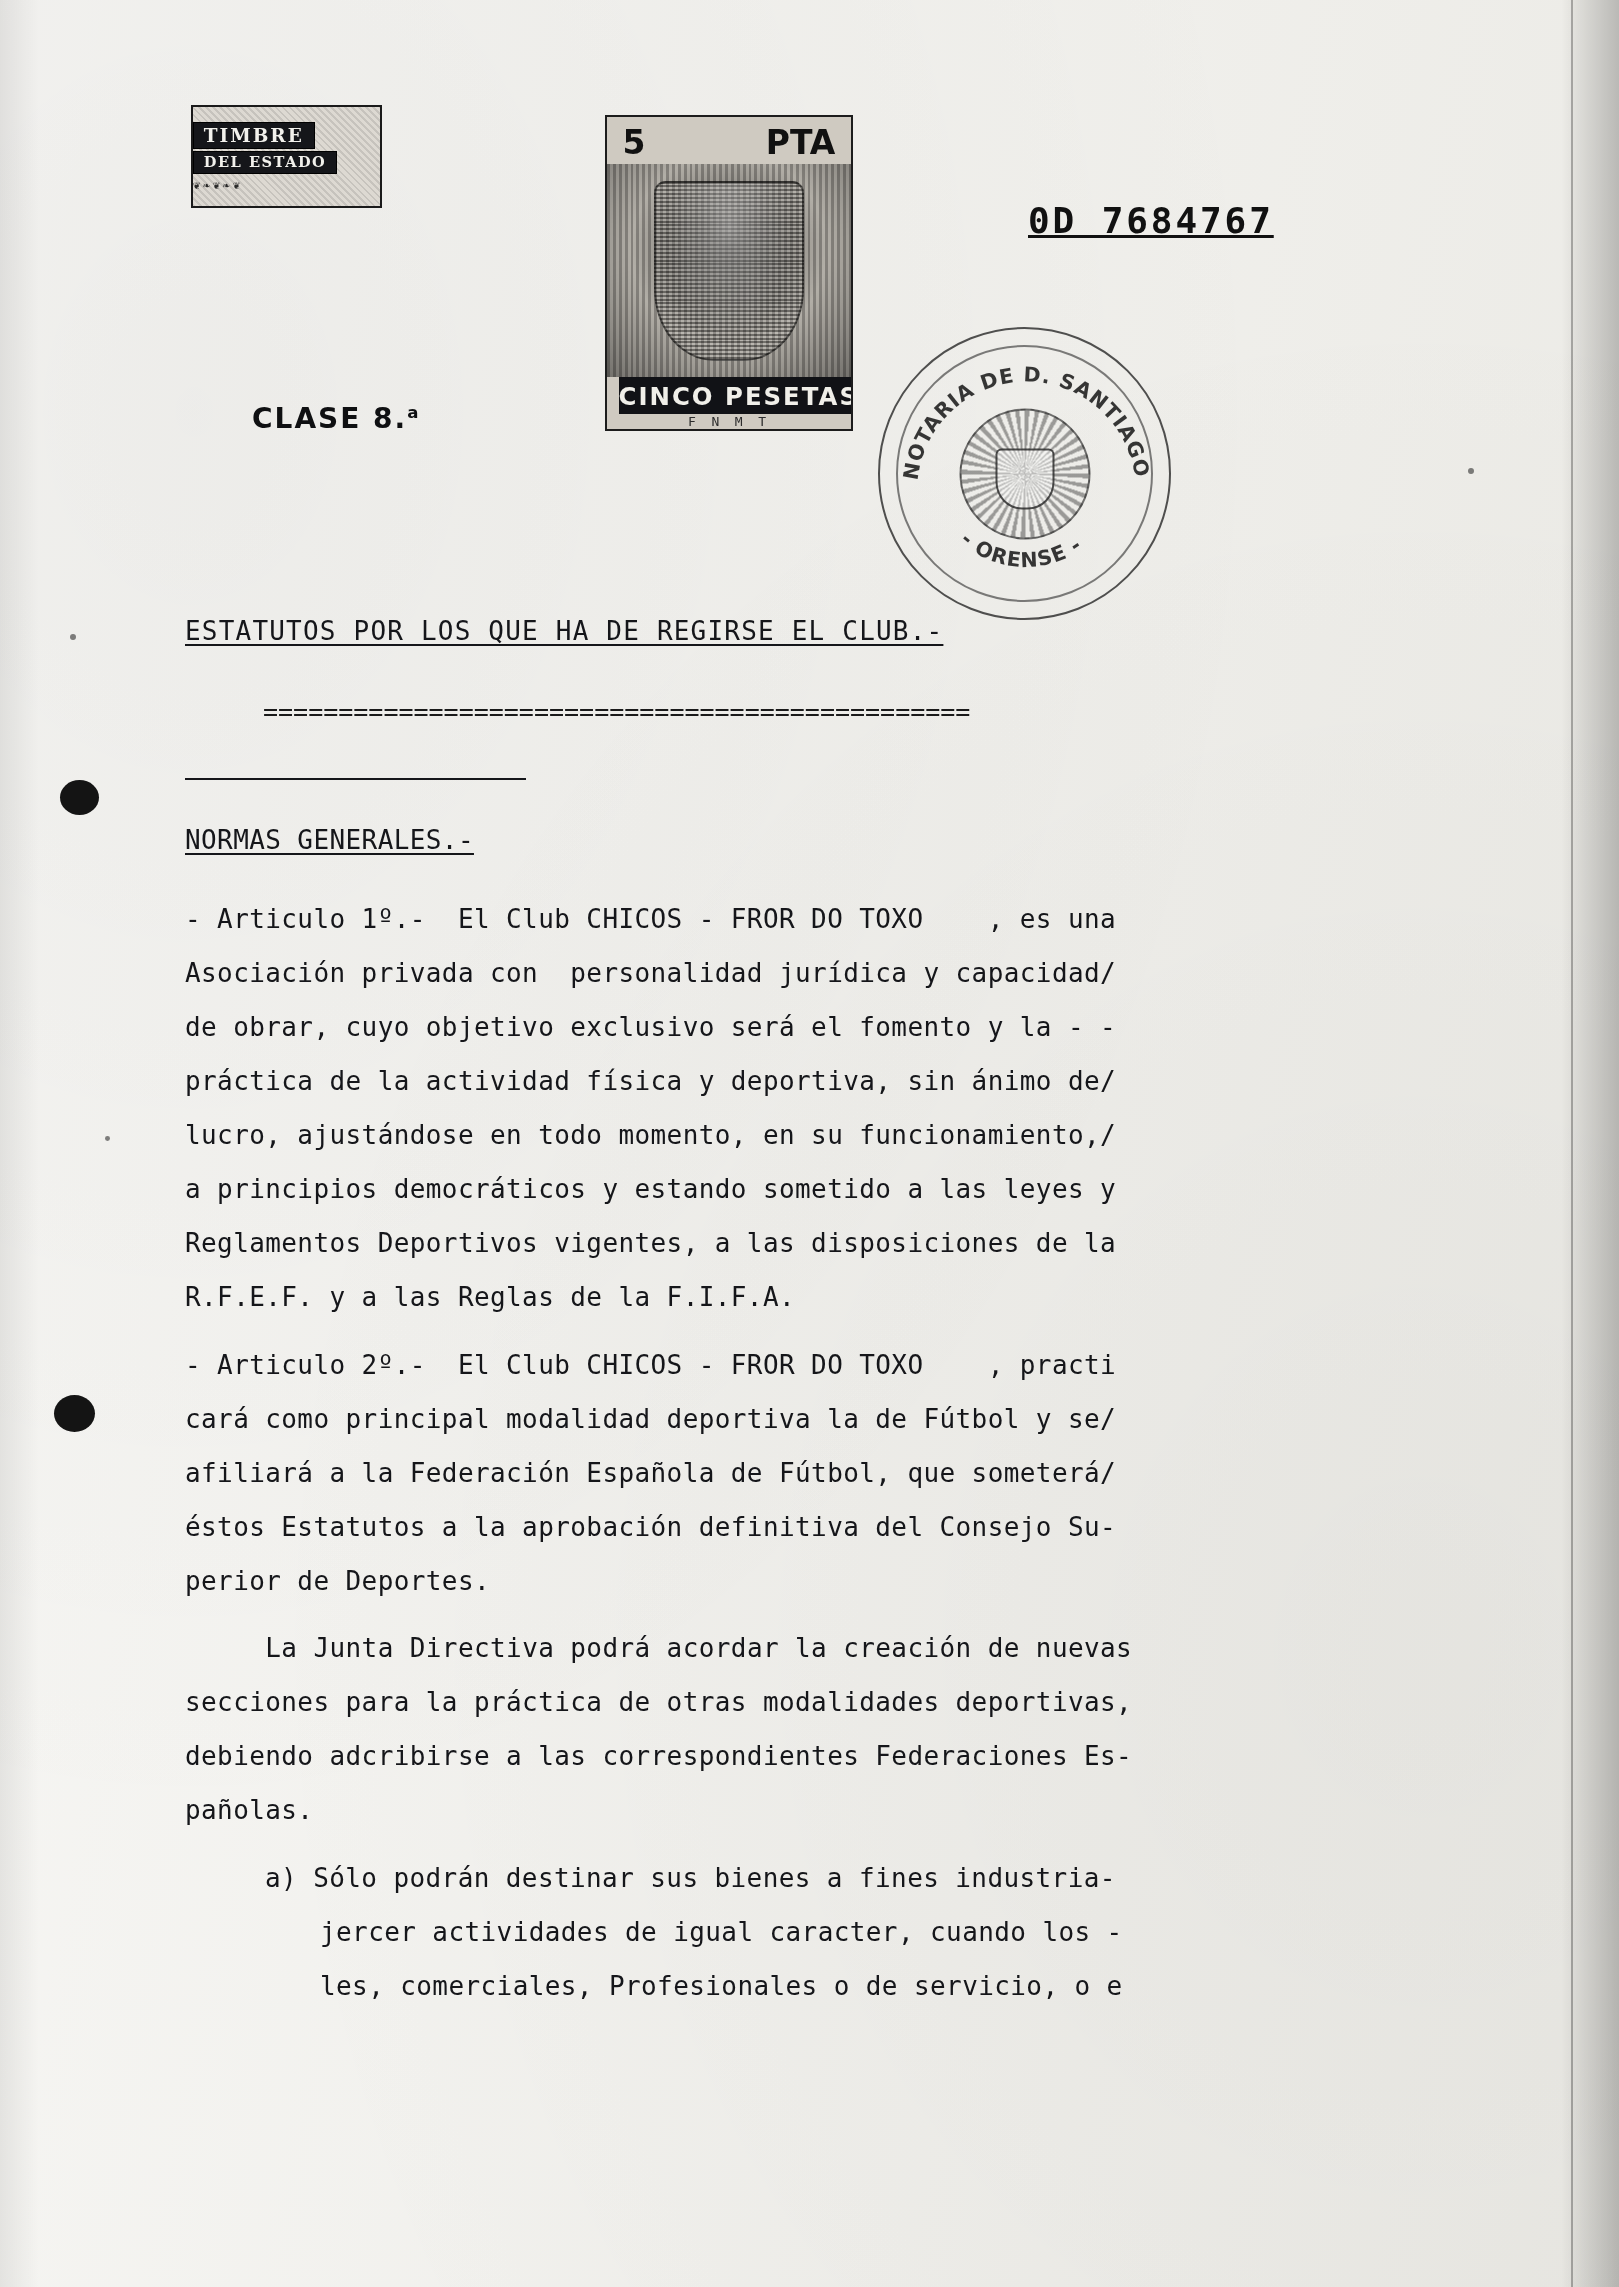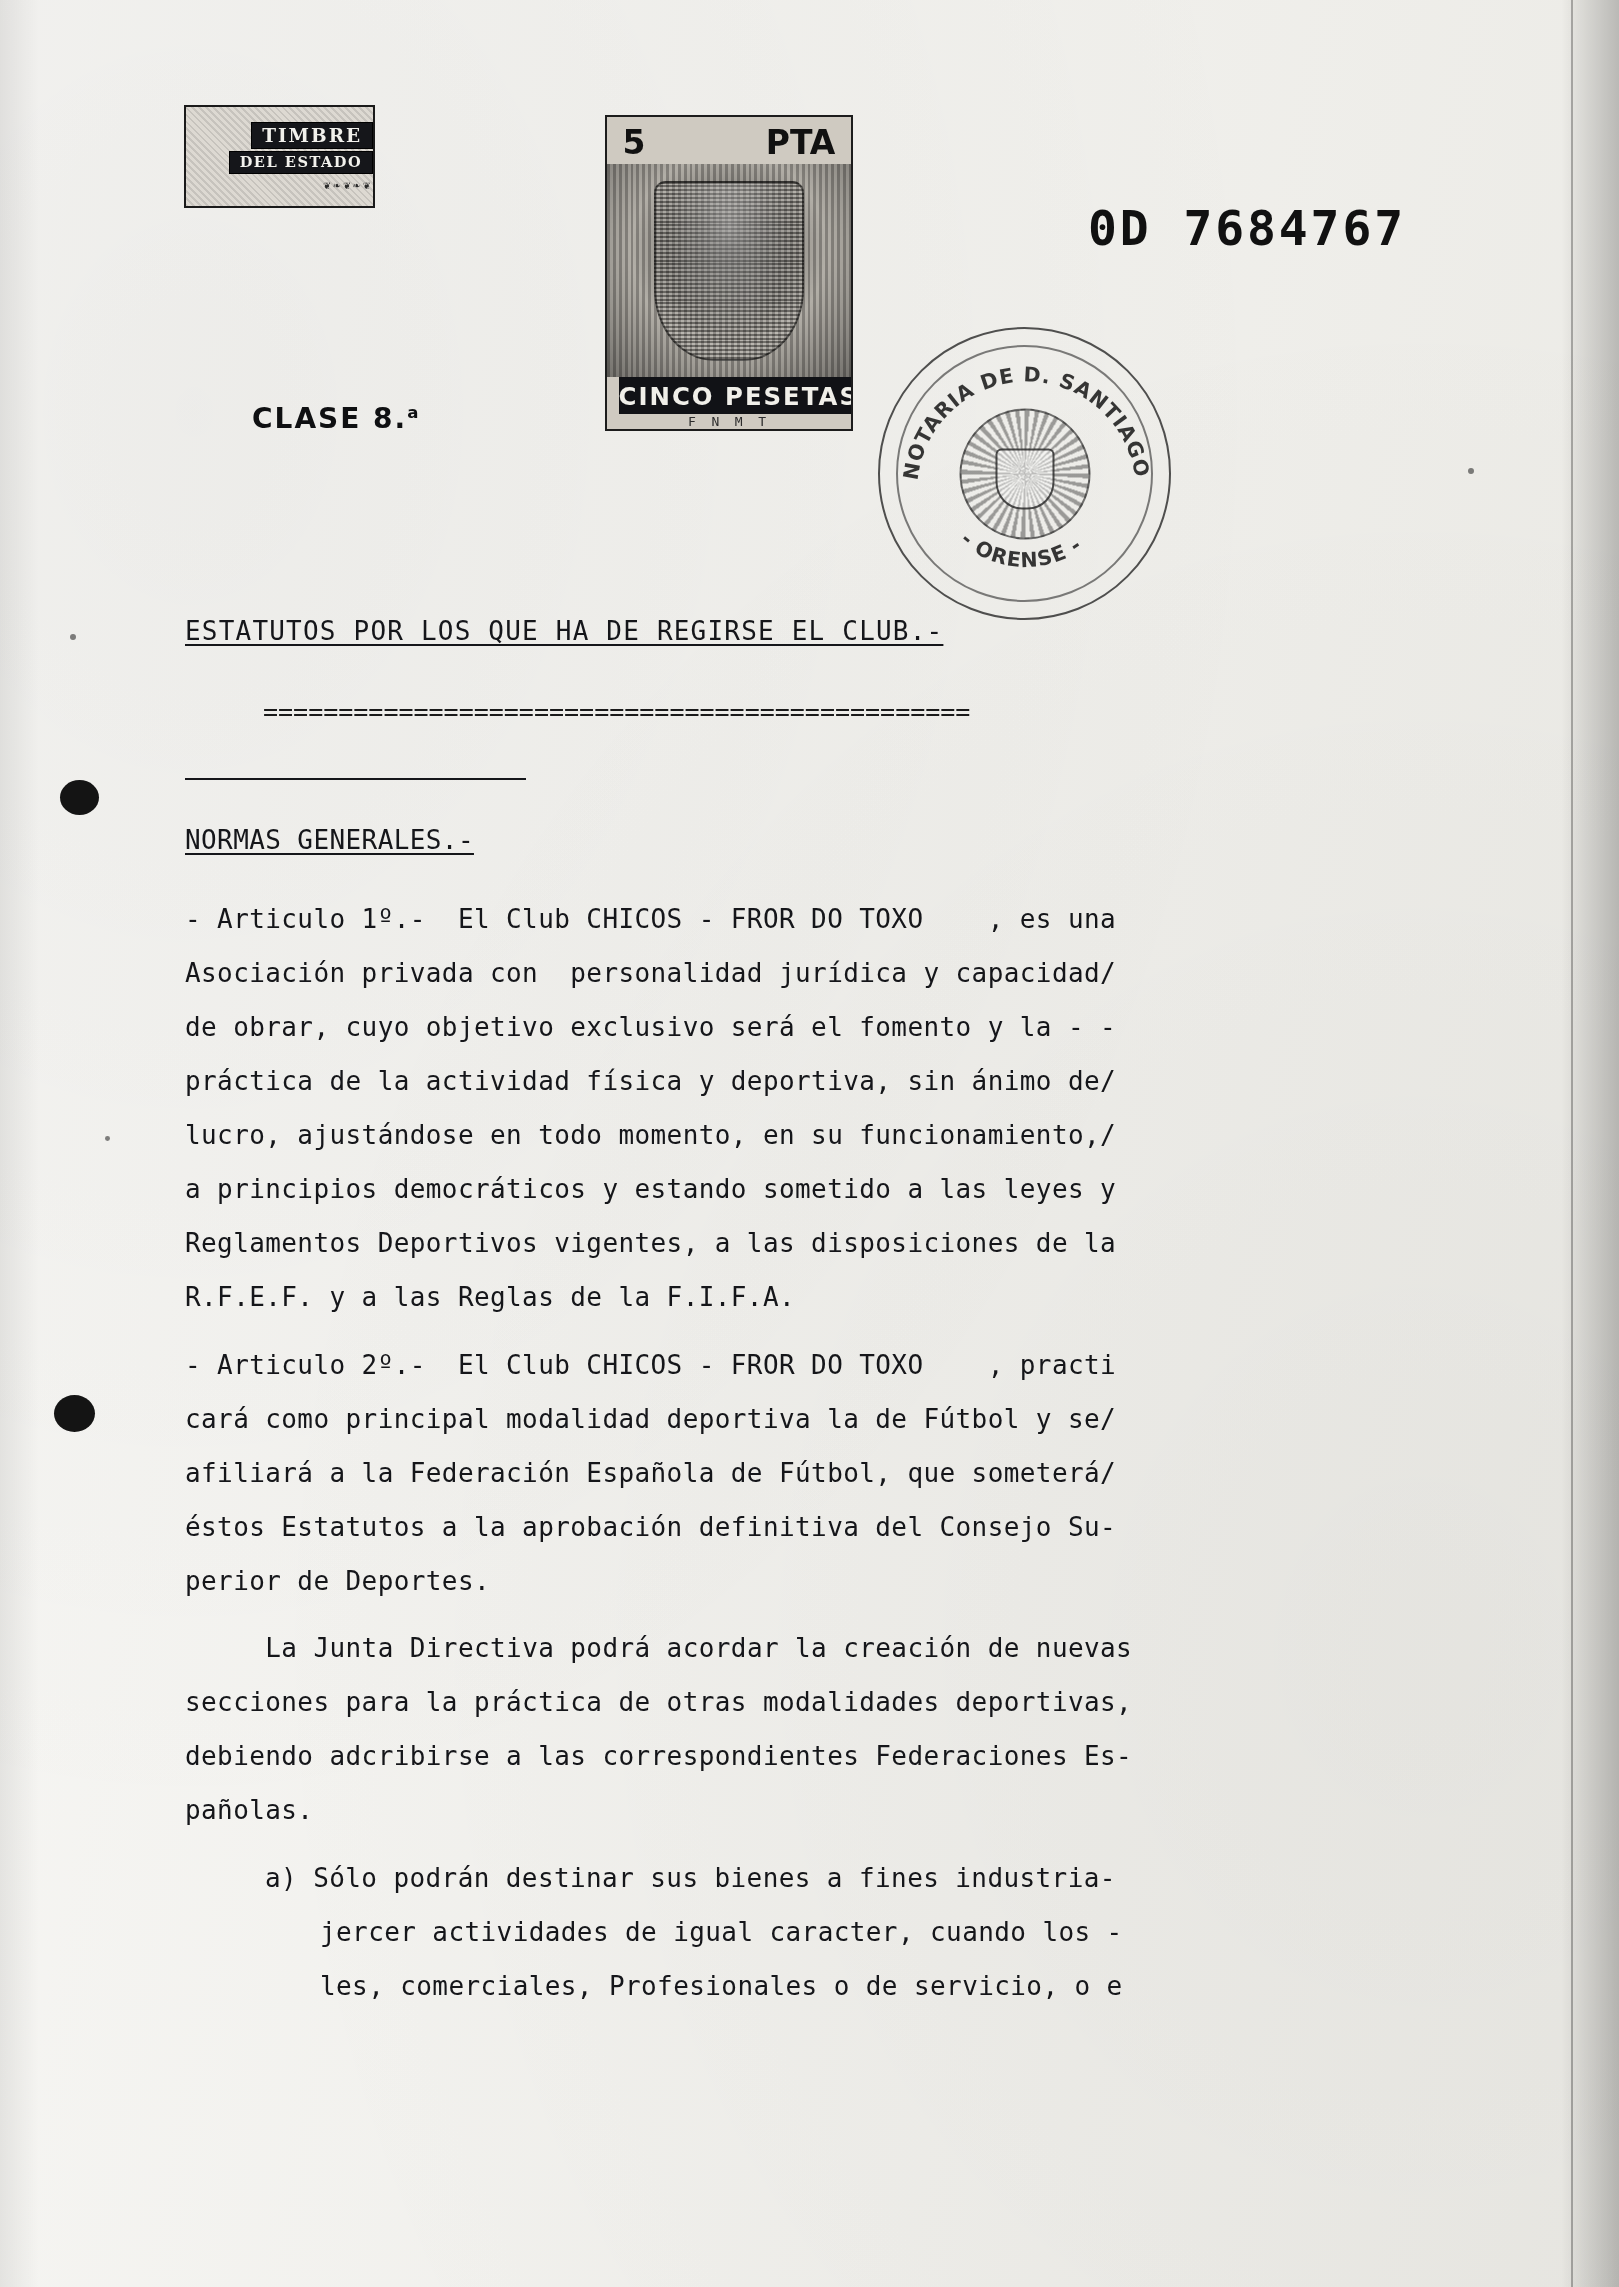--- a/index.html
+++ b/index.html
@@ -37,29 +37,29 @@
   .left-edge {
     position: absolute;
     top: 0; left: 0;
     width: 39px; height: 100%;
     background: linear-gradient(to left, rgba(0,0,0,0.0), rgba(0,0,0,0.07));
   }
 
   
   .timbre {
     position: absolute;
-    left: 184px; top: 105px;
+    left: 191px; top: 105px;
     width: 187px; height: 99px;
     border: 2.9px double #1a1a1a;
     background:
       repeating-linear-gradient(45deg, rgba(0,0,0,0.10) 0 2px, rgba(0,0,0,0) 2px 4.9px),
       #ddd9d2;
     display: flex;
     flex-direction: column;
-    align-items: flex-end;
+    align-items: flex-start;
     justify-content: center;
   }
   .timbre .bar {
     background: #15161a;
     color: #f2f1ec;
     font-family: "DejaVu Serif", serif;
     font-weight: bold;
     letter-spacing: 2px;
     padding: 2px 9.8px;
     font-size: 18.5px;
@@ -144,26 +144,27 @@
     width: 100%;
     text-align: center;
     font-size: 13px;
     letter-spacing: 3.9px;
     color: #2c2c2c;
     background: #cfcac1;
   }
 
   .serial {
     position: absolute;
-    left: 1088px; top: 200px;
+    left: 1028px; top: 200px;
     font-family: "DejaVu Sans Mono", monospace;
-    font-size: 48px;
+    font-size: 36px;
     letter-spacing: 2.9px;
     color: #111;
     font-weight: bold;
+    text-decoration: underline;
   }
 
   
   .notary {
     position: absolute;
     left: 878px; top: 327px;
     width: 293px; height: 293px;
     pointer-events: none;
   }
   .notary .ring {

